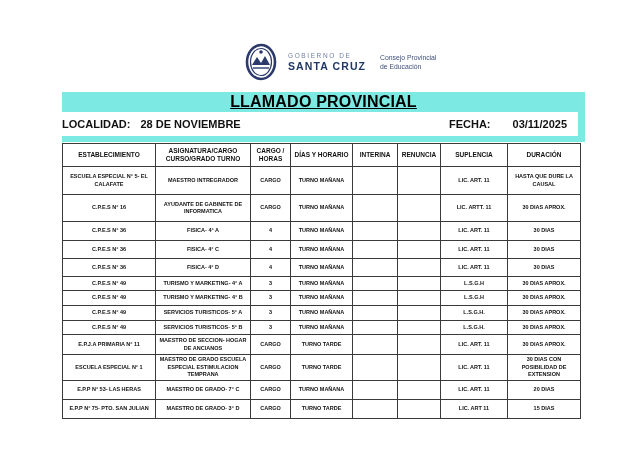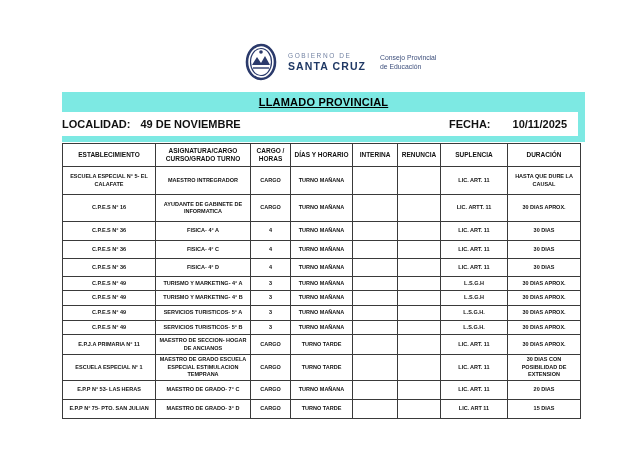--- a/index.html
+++ b/index.html
@@ -12,21 +12,21 @@
   .logo-row { position:absolute; top:42px; left:244px; display:flex; align-items:center; }
   .logo-emblem { width:34px; height:40px; flex:0 0 auto; }
   .gov-block { margin-left:10px; }
   .gov-label { font-size:6.5px; letter-spacing:1.6px; color:#7383a3; font-weight:400; }
   .gov-name  { font-size:10.5px; letter-spacing:1.1px; color:#1f3864; font-weight:bold; margin-top:1px; }
   .org-block { margin-left:14px; font-size:6.8px; line-height:1.35; color:#3d4f7c; }
 
   
   .banner { position:absolute; left:62px; top:92px; width:523px; height:20px;
     background:var(--accent); display:flex; align-items:center; justify-content:center; }
-  .banner .title { font-size:11px; font-weight:bold; text-decoration:underline; color:#000; letter-spacing:.2px; }
+  .banner .title { font-size:16px; font-weight:bold; text-decoration:underline; color:#000; letter-spacing:.2px; }
 
   .subheader { position:absolute; left:62px; top:112px; width:523px; height:24px;
     background:#fff; display:flex; align-items:center; justify-content:space-between; }
   .subheader .right-strip { position:absolute; right:0; top:0; width:7px; height:24px; background:var(--accent); }
   .loc-group { display:flex; gap:10px; font-size:11px; font-weight:bold; }
   .date-group { display:flex; gap:22px; font-size:11px; font-weight:bold; padding-right:18px;padding-left:34px; }
 
   .thin-strip { position:absolute; left:62px; top:136px; width:523px; height:6px; background:var(--accent); }
 
   
@@ -75,25 +75,25 @@
     </div>
   </div>
 
   <div class="banner">
     <span class="title">LLAMADO PROVINCIAL</span>
   </div>
 
   <div class="subheader">
     <div class="loc-group">
       <span>LOCALIDAD:</span>
-      <span>49 DE NOVIEMBRE</span>
+      <span>28 DE NOVIEMBRE</span>
     </div>
     <div class="date-group">
       <span>FECHA:</span>
-      <span>10/11/2025</span>
+      <span>03/11/2025</span>
     </div>
     <div class="right-strip"></div>
   </div>
 
   <div class="thin-strip"></div>
 
   <table class="llamado">
     <colgroup>
         <col style="width: 93px;">
         <col style="width: 95px;">

